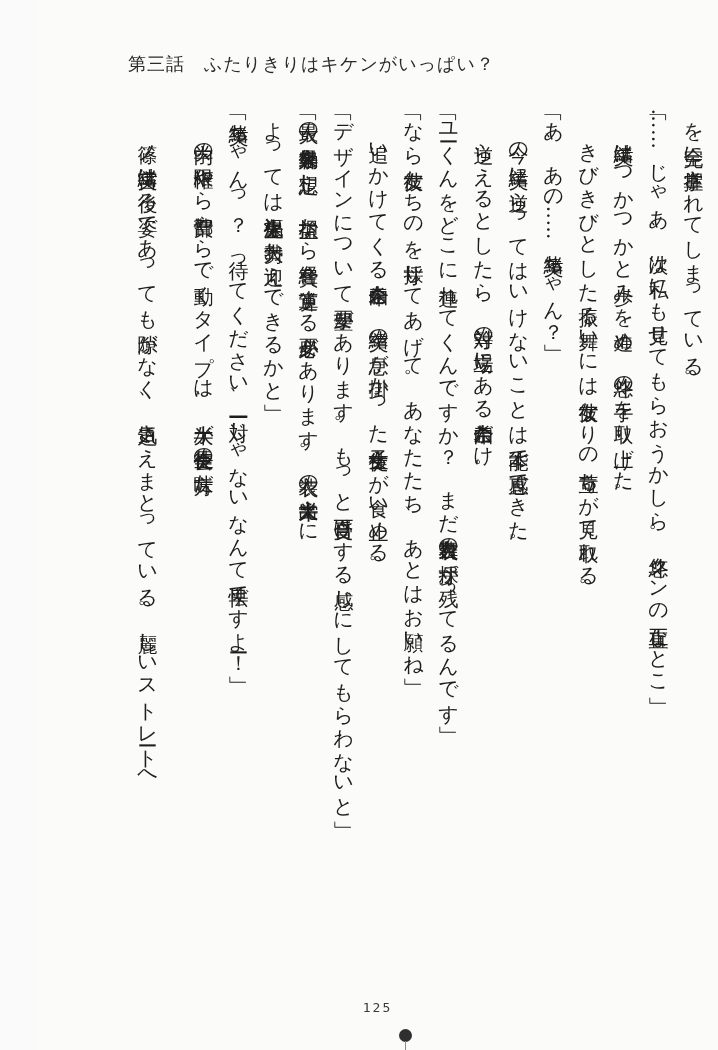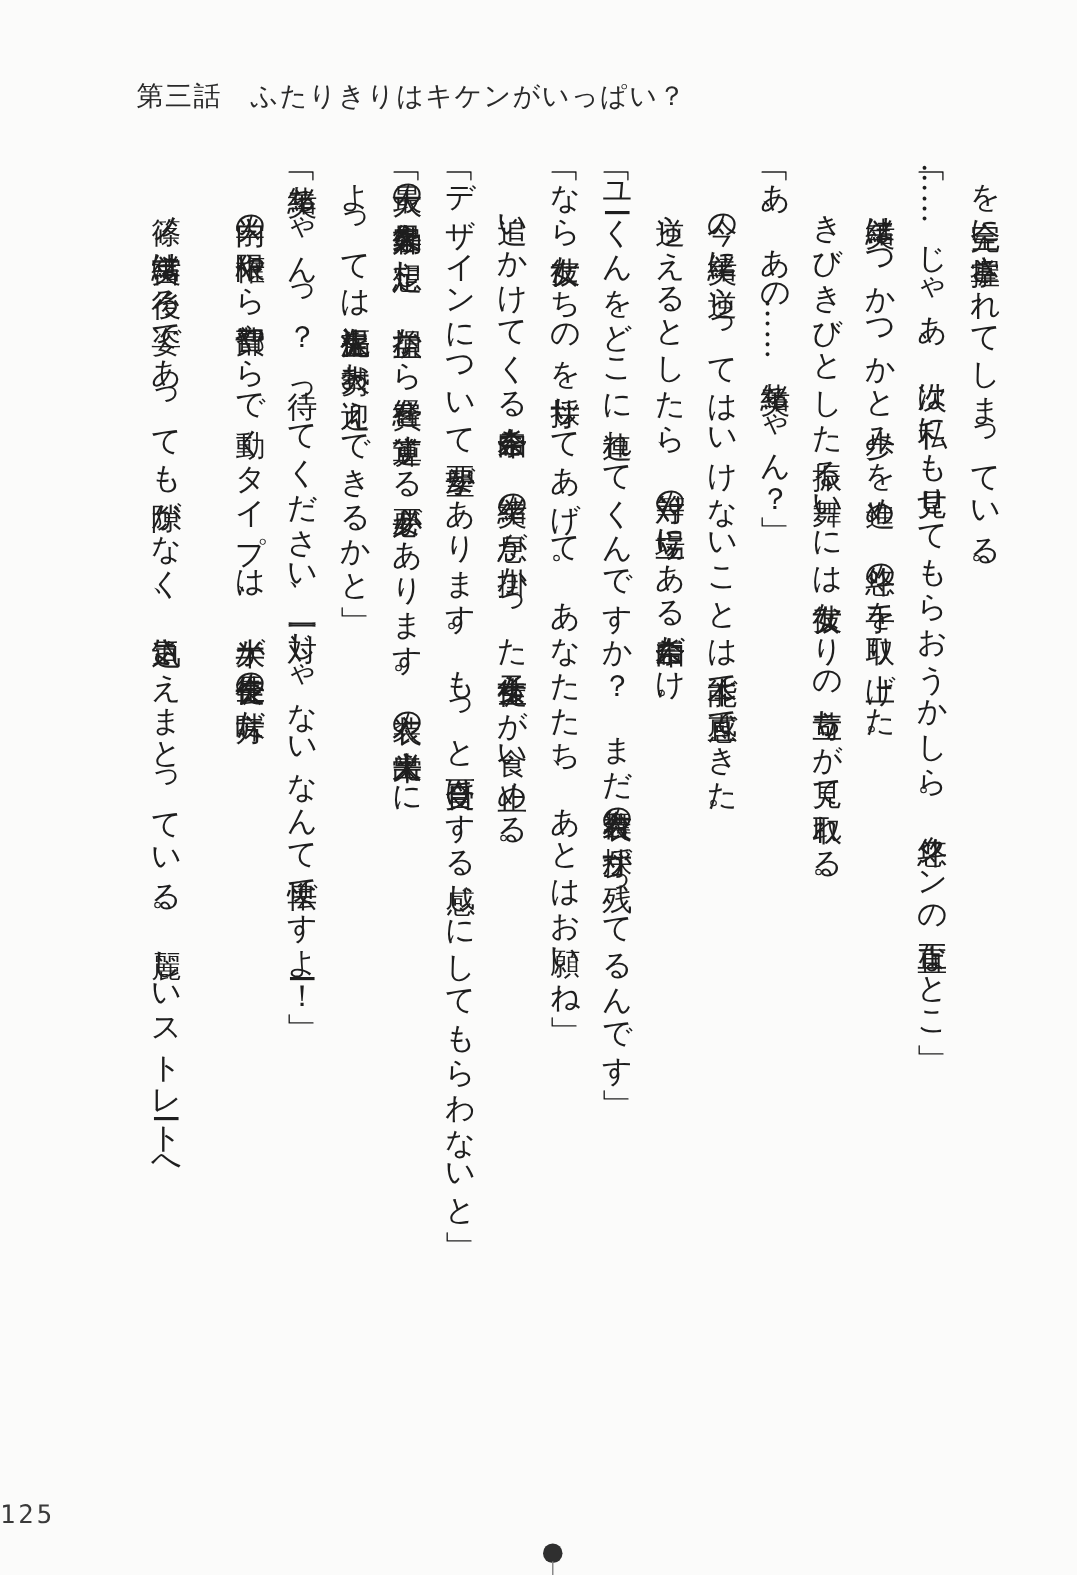--- a/index.html
+++ b/index.html
@@ -2,21 +2,21 @@
 <html lang="ja"><head>
 <meta charset="utf-8">
 <style>
   html,body{margin:0;padding:0;}
   body{
     width:718px;height:1050px;position:relative;overflow:hidden;
     background:#fafafa;
     font-family:"DejaVu Serif","Liberation Serif",serif;
     color:#1c1c1c;
   }
-  .page{position:absolute;inset:0;background:#fbfbfa;}
+  .page{position:absolute;inset:0;background:#fbfbfa;margin-left:37px;}
   .chapter-header{
     position:absolute;left:91px;top:52px;
     font-size:18px;letter-spacing:1px;white-space:nowrap;
     color:#2a2a2a;
   }
   .text-area{
     position:absolute;top:108px;left:60px;width:608px;height:856px;
     display:flex;flex-direction:row-reverse;justify-content:flex-start;
     gap:13px;
   }
@@ -24,23 +24,23 @@
     writing-mode:vertical-rl;
     text-orientation:mixed;
     width:22px;height:100%;
     font-size:20px;letter-spacing:0.5px;line-height:22px;
     white-space:nowrap;overflow:hidden;
     color:#1e1e1e;
   }
   .tcol.indent{padding-top:21px;height:calc(100% - 21px);}
   .tcol.extra-gap{margin-right:21px;}
   .page-number{
-    position:absolute;left:0;right:0;top:1000px;text-align:left;
+    position:absolute;left:0;right:0;top:1000px;text-align:center;
     font-family:"DejaVu Sans Mono","Liberation Mono",monospace;
-    font-size:17px;letter-spacing:2px;color:#3a3a3a;
+    font-size:13px;letter-spacing:2px;color:#3a3a3a;
   }
   .cursor-marker{
     position:absolute;left:362px;top:1029px;width:13px;height:13px;
     border-radius:50%;background:#2f2f2f;
   }
   .cursor-stem{
     position:absolute;left:368px;top:1041px;width:1px;height:9px;
     background:#8a8a8a;
   }
 </style>

